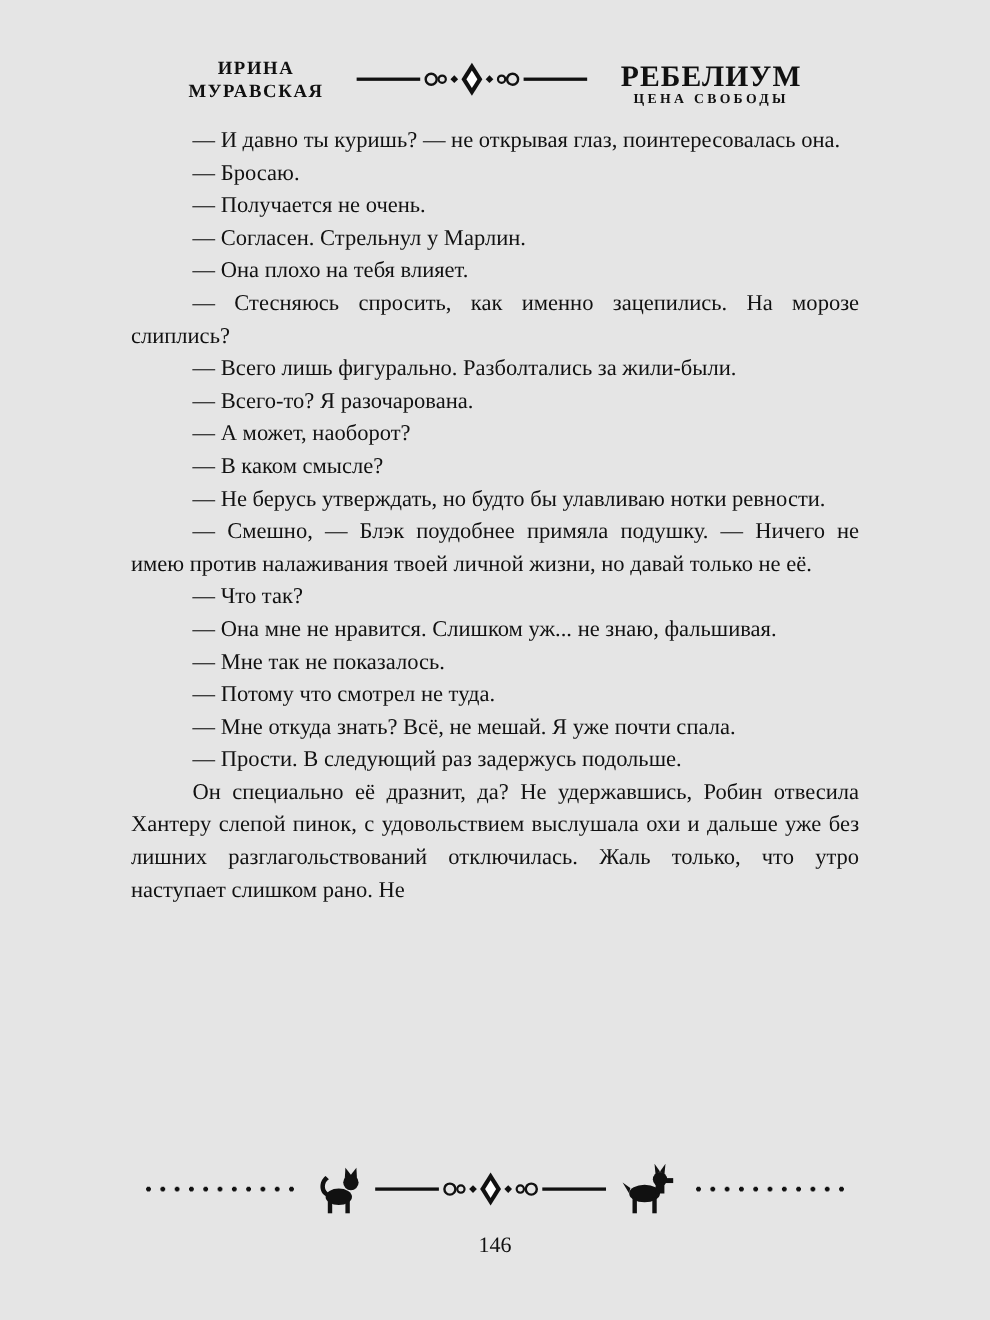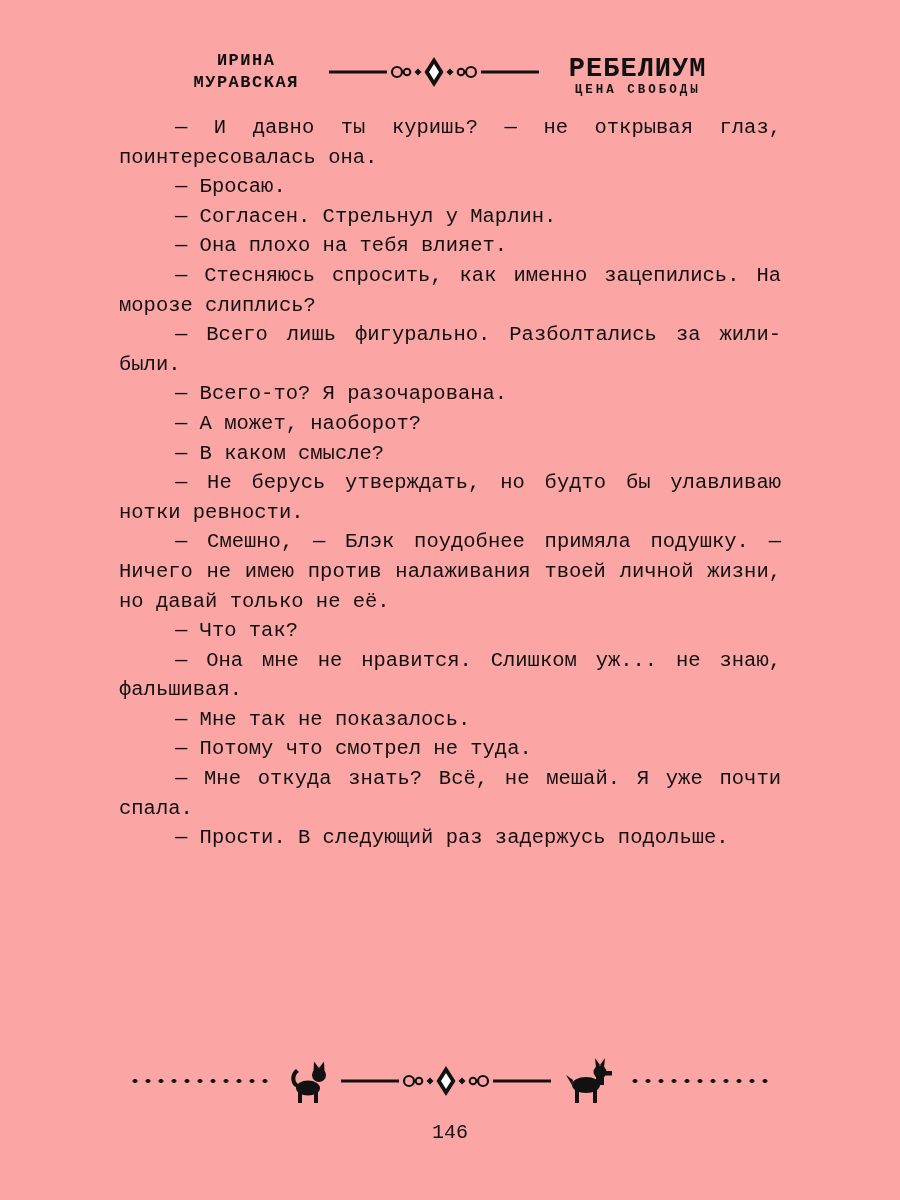--- a/index.html
+++ b/index.html
@@ -1,21 +1,21 @@
 <!DOCTYPE html>
 <html lang="ru"><head>
 <meta charset="utf-8">
 <style>
   html, body { margin: 0; padding: 0; background: #ffffff; }
   .page {
     position: relative;
     width: 900px;
     height: 1200px;
-    background: #fca5a5;
-    font-family: Liberation Mono, monospace;
+    background: #e5e5e5;
+    font-family: Liberation Serif, serif;
     color: #111111;
     overflow: hidden;
   }
   
   .header {
     padding-top: 46px;
     display: flex;
     justify-content: center;
     align-items: center;
     gap: 30px;
@@ -112,35 +112,37 @@
 
     <div class="title-block">
       <div class="book-title">РЕБЕЛИУМ</div>
       <div class="book-subtitle">ЦЕНА СВОБОДЫ</div>
     </div>
   </div>
 
   <div class="body-text">
       <p>— И давно ты куришь? — не открывая глаз, поинтересовалась она.</p>
       <p>— Бросаю.</p>
+      <p>— Получается не очень.</p>
       <p>— Согласен. Стрельнул у Марлин.</p>
       <p>— Она плохо на тебя влияет.</p>
       <p>— Стесняюсь спросить, как именно зацепились. На морозе слиплись?</p>
       <p>— Всего лишь фигурально. Разболтались за жили-были.</p>
       <p>— Всего-то? Я разочарована.</p>
       <p>— А может, наоборот?</p>
       <p>— В каком смысле?</p>
       <p>— Не берусь утверждать, но будто бы улавливаю нотки ревности.</p>
       <p>— Смешно, — Блэк поудобнее примяла подушку. — Ничего не имею против налаживания твоей личной жизни, но давай только не её.</p>
       <p>— Что так?</p>
       <p>— Она мне не нравится. Слишком уж... не знаю, фальшивая.</p>
       <p>— Мне так не показалось.</p>
       <p>— Потому что смотрел не туда.</p>
       <p>— Мне откуда знать? Всё, не мешай. Я уже почти спала.</p>
       <p>— Прости. В следующий раз задержусь подольше.</p>
+      <p>Он специально её дразнит, да? Не удержавшись, Робин отвесила Хантеру слепой пинок, с удовольствием выслушала охи и дальше уже без лишних разглагольствований отключилась. Жаль только, что утро наступает слишком рано. Не</p>
     </div>
 
   <div class="footer-wrap">
     <div class="footer-ornament-row">
       <div class="dotted-line"></div>
 
       <svg class="animal-icon" width="42" height="46" viewBox="0 0 42 46" aria-hidden="true">
         <path d="M11 30 C3 28 2 16 9 11 L12 14 C7 17 7 25 13 27 Z" fill="#111"></path>
         <ellipse cx="21" cy="30" rx="12" ry="7.5" fill="#111"></ellipse>
         <rect x="11" y="33" width="4" height="12" fill="#111"></rect>

